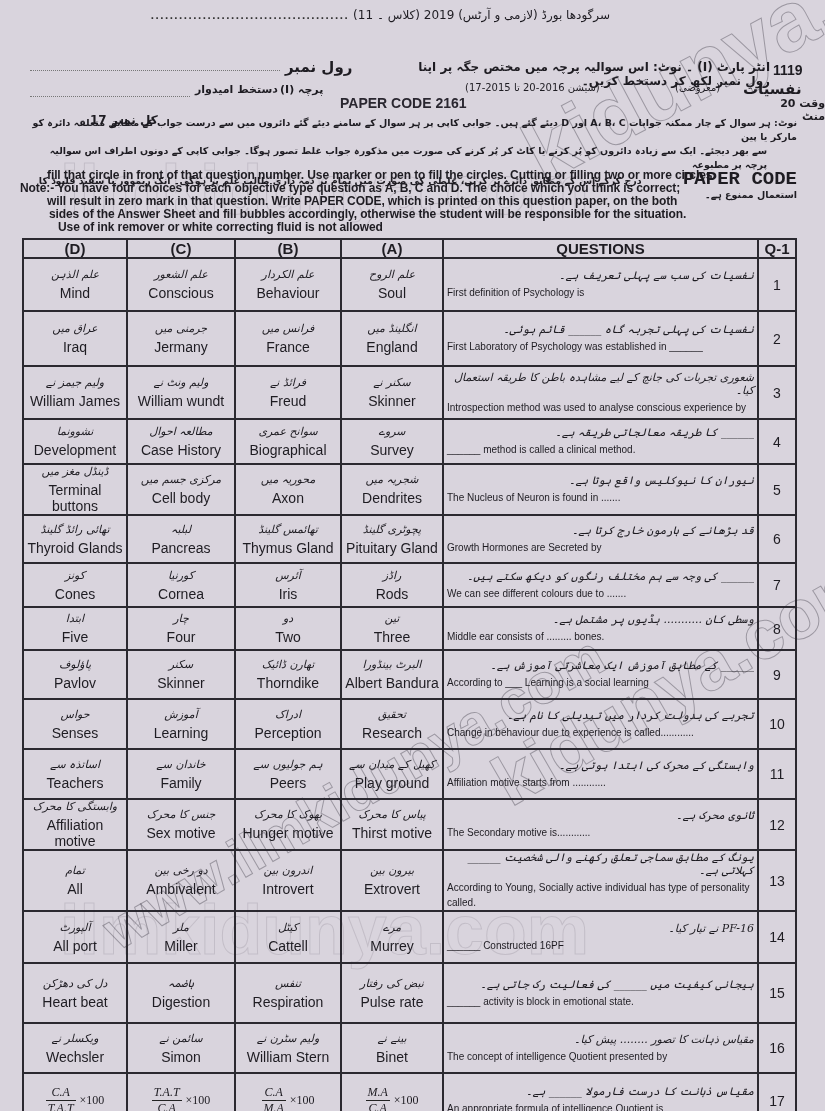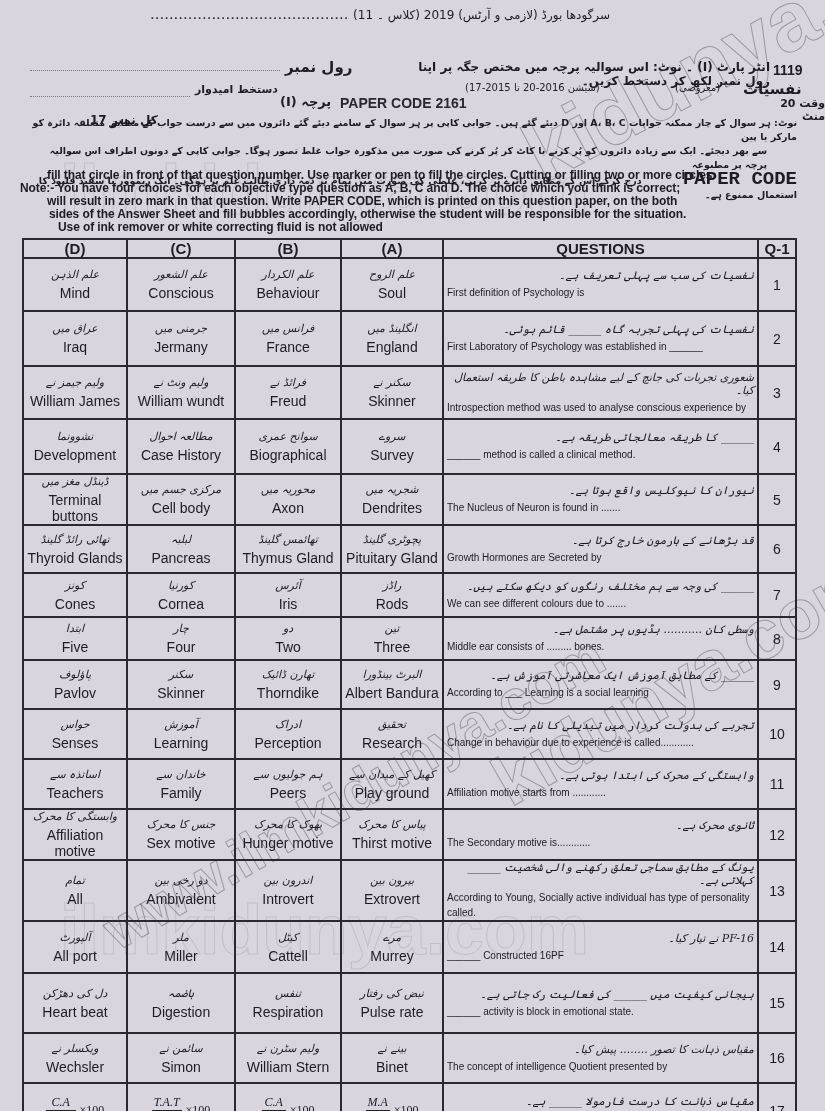--- a/index.html
+++ b/index.html
@@ -41,21 +41,21 @@
 
 <div class="abs hdr-line1">
   <span class="dots">..........................................</span>
   <span class="urdu" style="font-size:12px">(کلاس ۔ 11) سرگودھا بورڈ (لازمی و آرٹس) 2019</span>
 </div>
 
 <div class="abs" style="top:62px; left:30px; width:250px; border-bottom:1px dotted #777; height:8px;"></div>
 <div class="abs urdu" style="top:58px; left:285px; font-size:15px; font-weight:bold;">رول نمبر</div>
 <div class="abs" style="top:88px; left:30px; width:160px; border-bottom:1px dotted #777; height:8px;"></div>
 <div class="abs urdu" style="top:83px; left:195px; font-size:11px; font-weight:bold;">دستخط امیدوار</div>
-<div class="abs urdu" style="top:94px; left:280px; font-size:13px; font-weight:bold;">پرچہ (I)</div>
+<div class="abs urdu" style="top:83px; left:280px; font-size:11px; font-weight:bold;">پرچہ (I)</div>
 
 <div class="abs b" style="top:62px; left:773px; font-size:14px;text-align:center;">1119</div>
 <div class="abs urdu" style="top:60px; left:390px; width:380px; font-size:12px; font-weight:bold; text-align:right;">انٹر پارٹ (I) ۔ نوٹ: اس سوالیہ پرچہ میں مختص جگہ پر اپنا رول نمبر لکھ کر دستخط کریں۔</div>
 <div class="abs urdu b" style="top:80px; left:743px; font-size:15px;">نفسیات</div>
 <div class="abs urdu" style="top:82px; left:675px; font-size:10px;">(معروضی)</div>
 <div class="abs urdu" style="top:82px; left:465px; font-size:10px;">(سیشن 2016-20 تا 2015-17)</div>
 <div class="abs urdu b" style="top:97px; left:760px; font-size:11px;">وقت 20 منٹ</div>
 <div class="abs urdu b" style="top:113px; left:90px; font-size:12px;">کل نمبر 17</div>
 <div class="abs b" style="top:95px; left:340px; font-size:14px; color:#2a2730;">PAPER CODE 2161</div>
 
@@ -158,21 +158,21 @@
         <td class="opt">
           <span class="ur">سکنر نے</span>
           <span class="en">Skinner</span>
         </td>
         <td class="qcell">
           <span class="ur">شعوری تجربات کی جانچ کے لیے مشاہدہ باطن کا طریقہ استعمال کیا۔</span>
           <span class="en">Introspection method was used to analyse conscious experience by</span>
         </td>
         <td class="num">3</td>
       </tr>
-      <tr style="height: 55px;">
+      <tr style="height: 45px;">
         <td class="opt">
           <span class="ur">نشوونما</span>
           <span class="en">Development</span>
         </td>
         <td class="opt">
           <span class="ur">مطالعہ احوال</span>
           <span class="en">Case History</span>
         </td>
         <td class="opt">
           <span class="ur">سوانح عمری</span>

